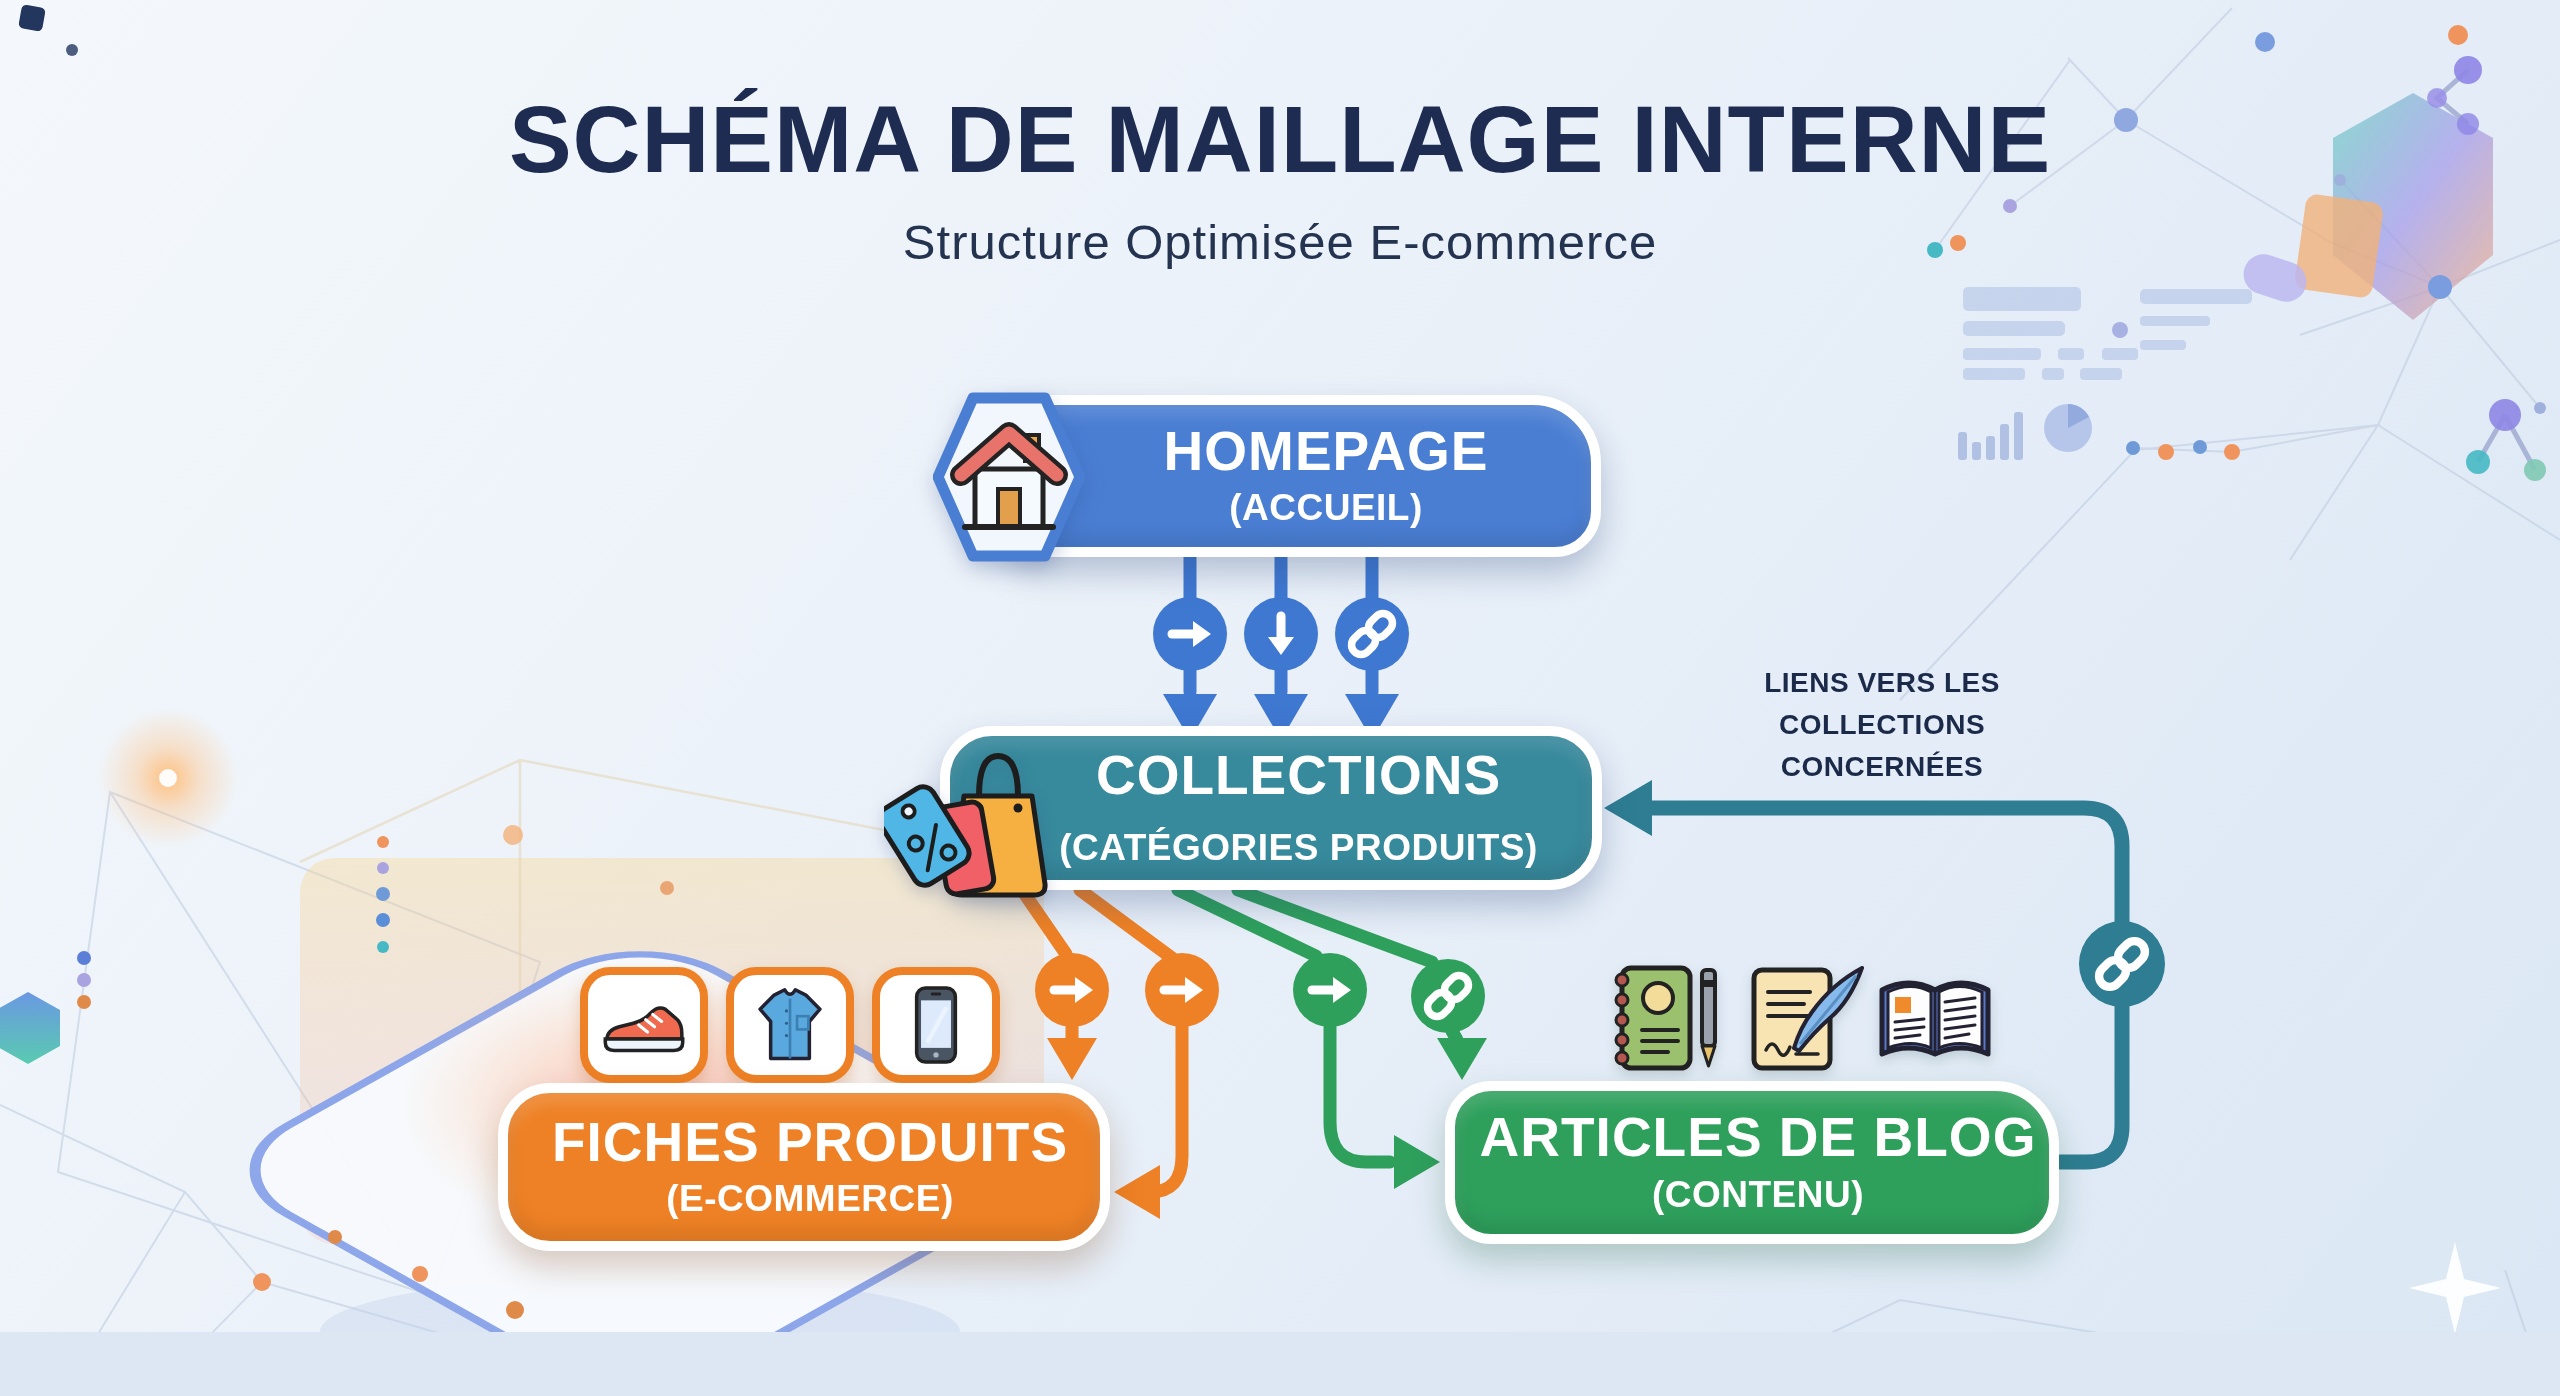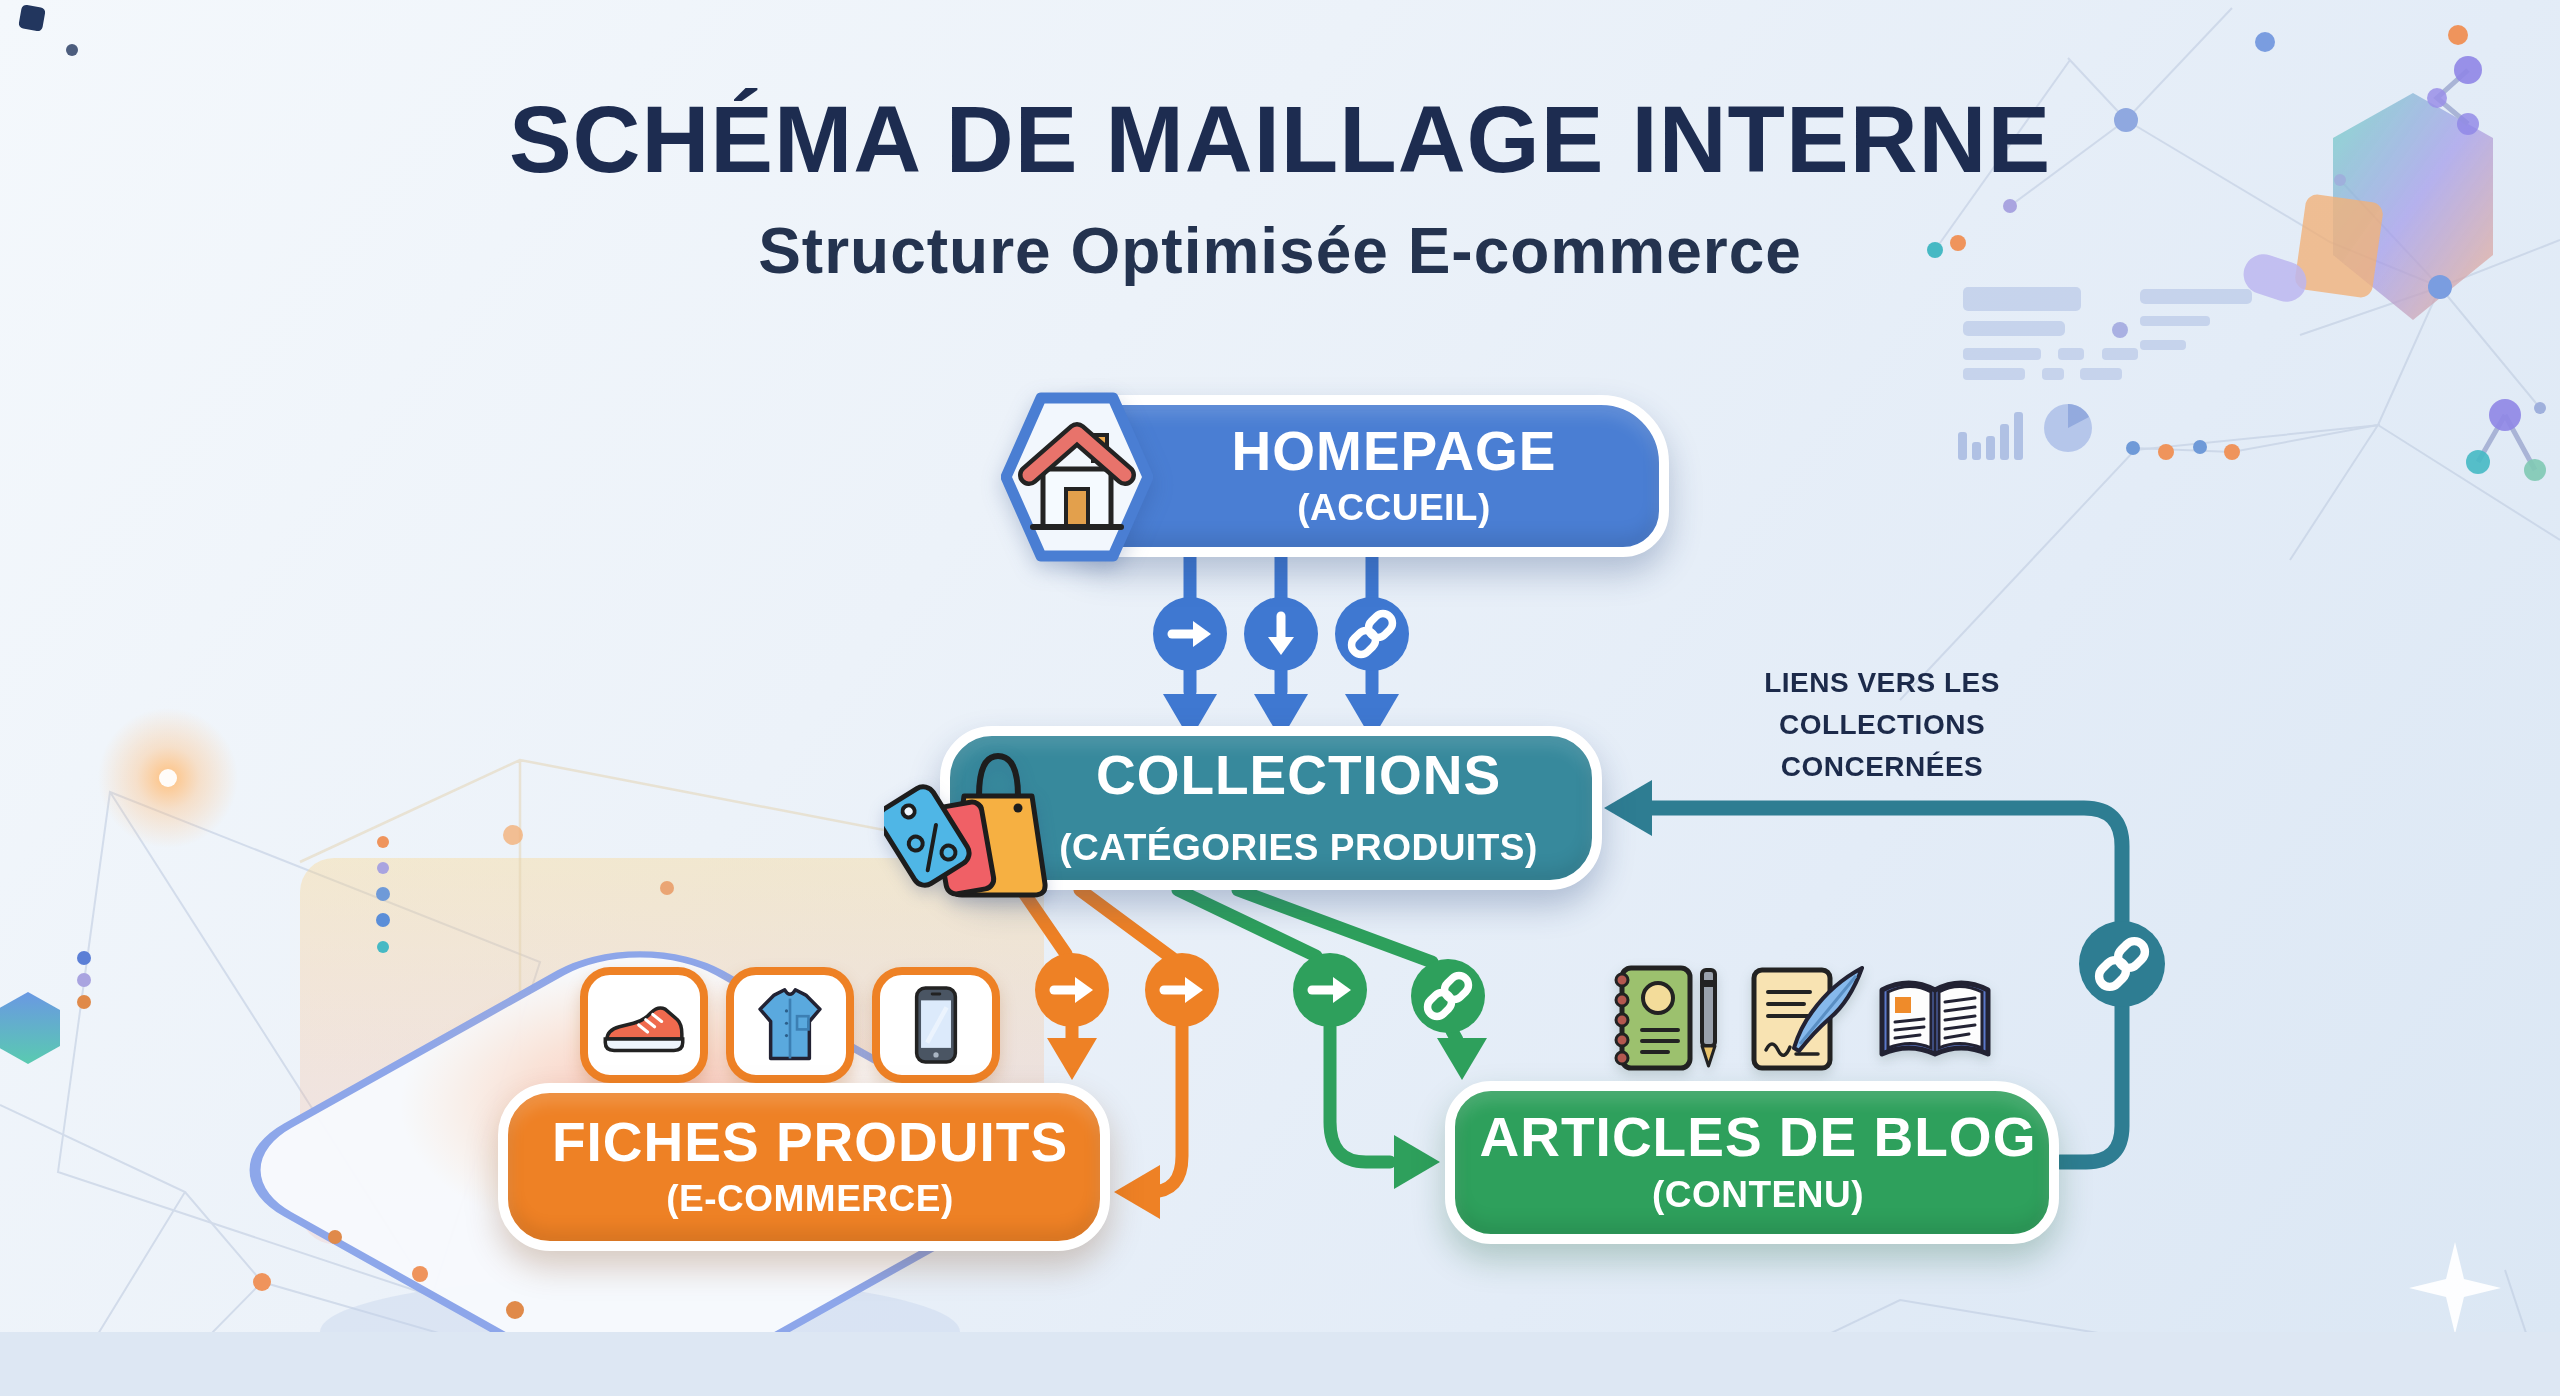--- a/index.html
+++ b/index.html
@@ -8,31 +8,31 @@
     background:linear-gradient(128deg,#f4f8fc 0%,#ecf2f9 38%,#e3ecf7 70%,#dbe7f4 100%);
     font-family:"Liberation Sans","DejaVu Sans",sans-serif;
   }
   svg{display:block}
   .layer{position:absolute;left:0;top:0;width:2560px;height:1396px;}
   .decor{z-index:0}
   .wires{z-index:1}
 
   .header{position:absolute;left:0;right:0;top:86px;text-align:center;z-index:2;}
   .title{font-size:94px;font-weight:800;letter-spacing:1px;color:var(--title-navy,#1d2c50);}
-  .subtitle{margin-top:20px;font-size:64px;font-weight:700;letter-spacing:1px;color:var(--subtitle-navy,#24334f);}
+  .subtitle{margin-top:20px;font-size:49px;font-weight:400;letter-spacing:1px;color:var(--subtitle-navy,#24334f);}
 
   .node{
     position:absolute;box-sizing:border-box;border:10px solid #fff;z-index:3;
     display:flex;flex-direction:column;align-items:center;justify-content:center;
     color:#fff;box-shadow:0 16px 32px rgba(35,65,120,.28);padding-left:12px;
   }
   .node .label{font-size:55px;font-weight:800;letter-spacing:1px;line-height:1.05;white-space:nowrap;}
   .node .sublabel{font-size:37px;font-weight:700;letter-spacing:.5px;margin-top:7px;white-space:nowrap;}
   .node-homepage{
-    left:1059px;top:395px;width:610px;height:162px;border-radius:36px 68px 46px 46px;
+    left:991px;top:395px;width:610px;height:162px;border-radius:36px 68px 46px 46px;
     background:var(--homepage-blue,#4a7ed3);padding-left:60px;
     box-shadow:0 16px 32px rgba(35,65,120,.28), inset 0 10px 16px rgba(255,255,255,.14), inset 0 -10px 18px rgba(0,0,0,.10);
   }
   .node-collections{
     left:940px;top:726px;width:662px;height:164px;border-radius:52px;
     background:var(--collections-teal,#37899c);padding-left:55px;
     box-shadow:0 16px 32px rgba(35,65,120,.28), inset 0 10px 16px rgba(255,255,255,.12), inset 0 -10px 18px rgba(0,0,0,.10);
     gap:16px;
   }
   .node-products{

